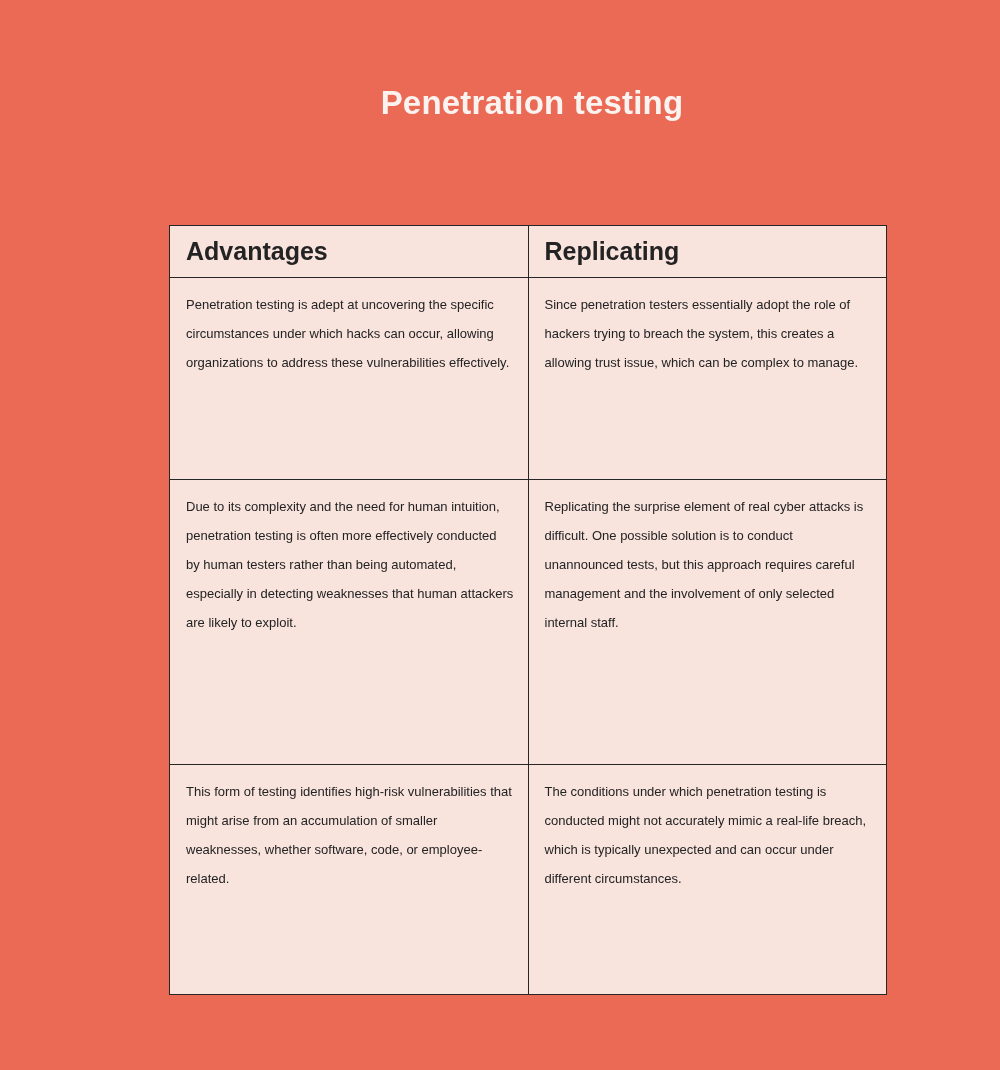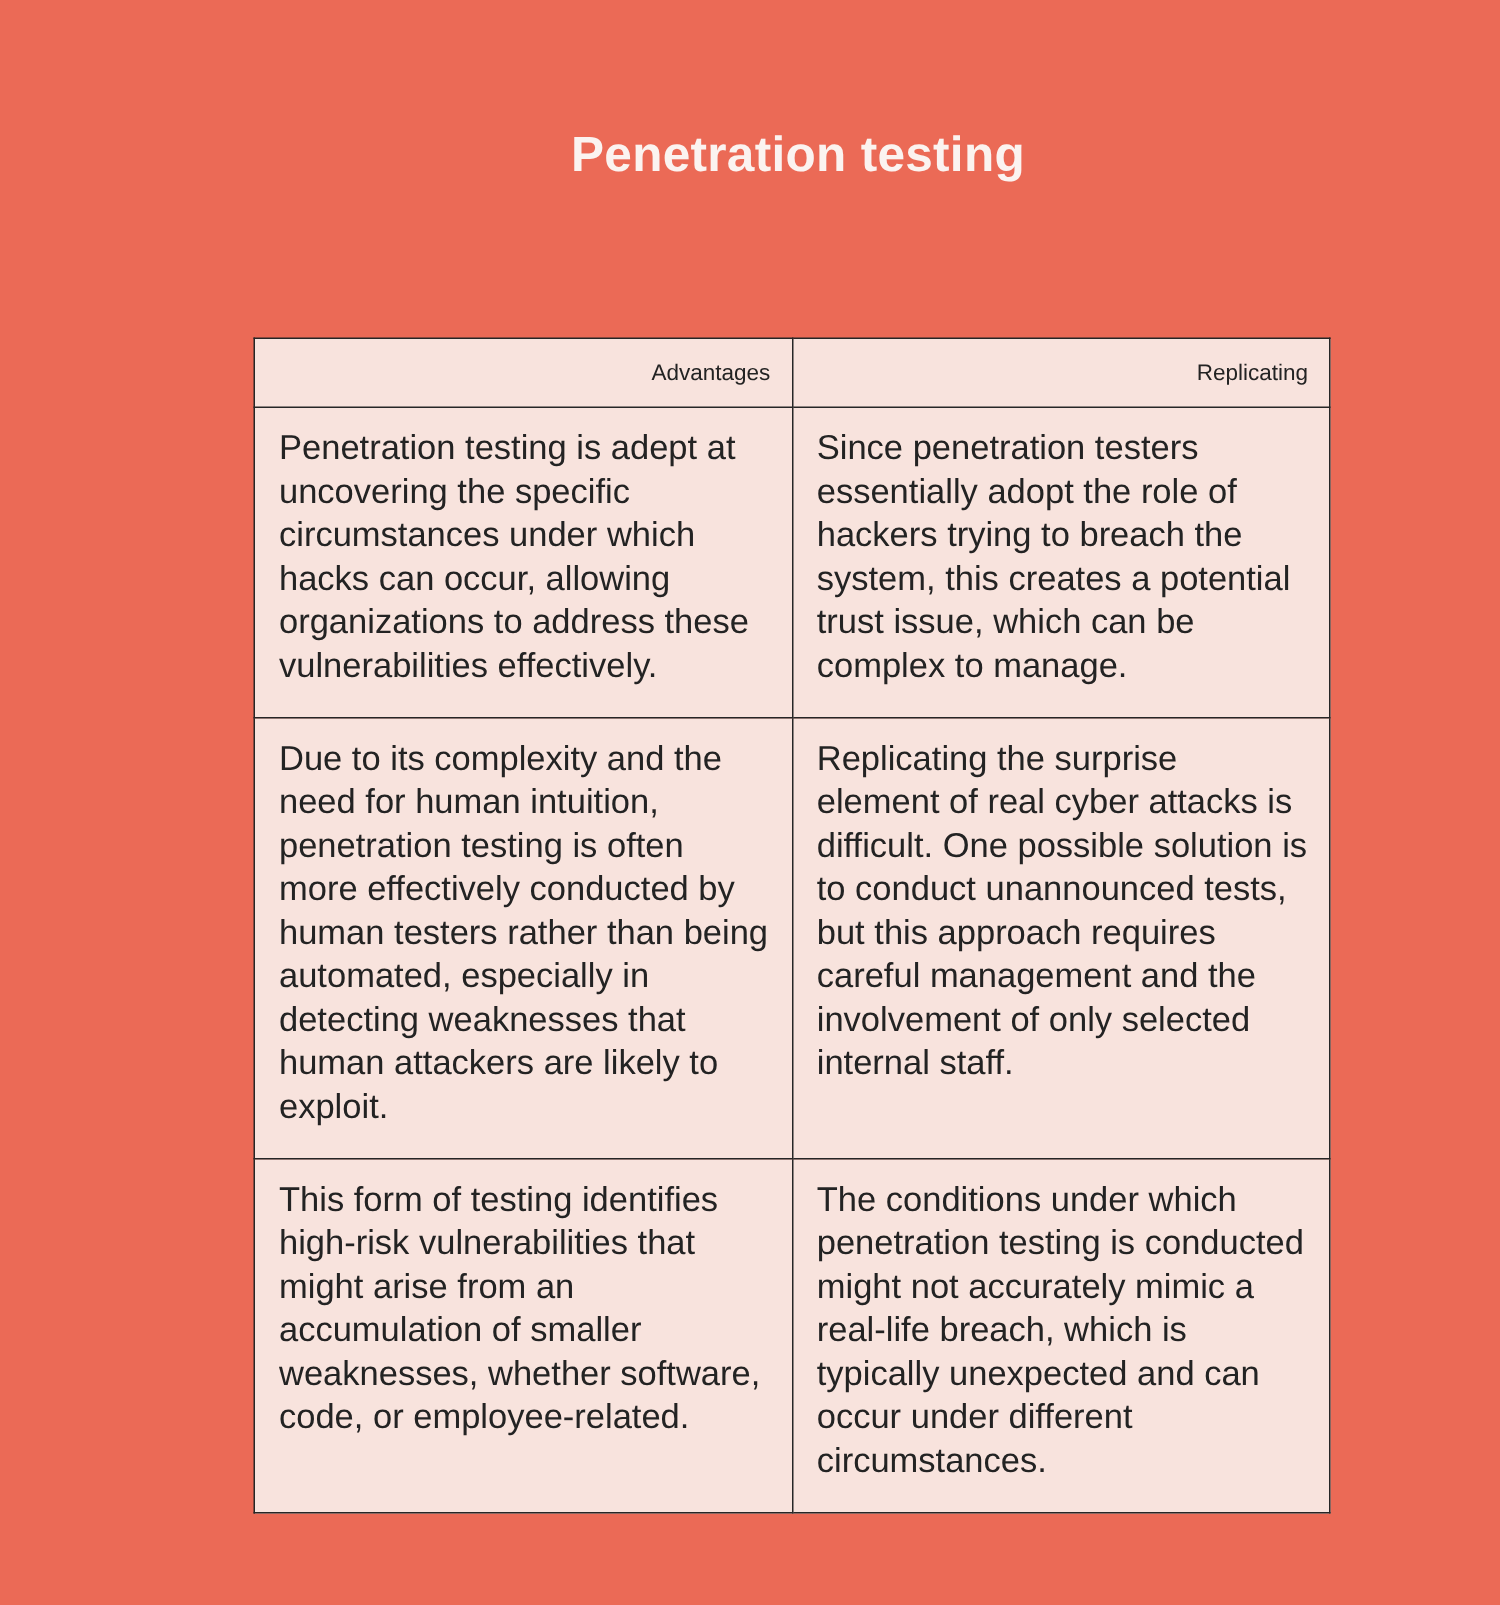--- a/index.html
+++ b/index.html
@@ -47,30 +47,29 @@
   table.comparison td {
     border: 1.5px solid var(--border-color, #262626);
     background: var(--cell-bg, #F8E3DD);
     color: var(--text-color, #232323);
     vertical-align: top;
     text-align: left;
     width: 50%;
   }
 
   table.comparison th {
-    font-size: 15px;
-    font-weight: 400;
+    font-size: 25px;
+    font-weight: 700;
     padding: 11px 14px 11px 16px;
     height: 46px;
     vertical-align: middle;
-    text-align: right;
   }
 
   table.comparison td {
-    font-size: 23px;
+    font-size: 13px;
     font-weight: 400;
     line-height: 29px;
     padding: 12px 14px 20px 16px;
   }
 
   td.row-1 { height: 202px; }
   td.row-2 { height: 230px; }
   td.row-3 { height: 285px; }
 </style>
 </head>
@@ -83,21 +82,21 @@
   <table class="comparison">
     <thead>
       <tr>
         <th>Advantages</th>
         <th>Replicating</th>
       </tr>
     </thead>
     <tbody>
       <tr>
         <td class="row-1">Penetration testing is adept at uncovering the specific circumstances under which hacks can occur, allowing organizations to address these vulnerabilities effectively.</td>
-        <td class="row-1">Since penetration testers essentially adopt the role of hackers trying to breach the system, this creates a potential trust issue, which can be complex to manage.</td>
+        <td class="row-1">Since penetration testers essentially adopt the role of hackers trying to breach the system, this creates a allowing trust issue, which can be complex to manage.</td>
       </tr>
       <tr>
         <td class="row-3">Due to its complexity and the need for human intuition, penetration testing is often more effectively conducted by human testers rather than being automated, especially in detecting weaknesses that human attackers are likely to exploit.</td>
         <td class="row-3">Replicating the surprise element of real cyber attacks is difficult. One possible solution is to conduct unannounced tests, but this approach requires careful management and the involvement of only selected internal staff.</td>
       </tr>
       <tr>
         <td class="row-2">This form of testing identifies high-risk vulnerabilities that might arise from an accumulation of smaller weaknesses, whether software, code, or employee-related.</td>
         <td class="row-2">The conditions under which penetration testing is conducted might not accurately mimic a real-life breach, which is typically unexpected and can occur under different circumstances.</td>
       </tr>
     </tbody>

